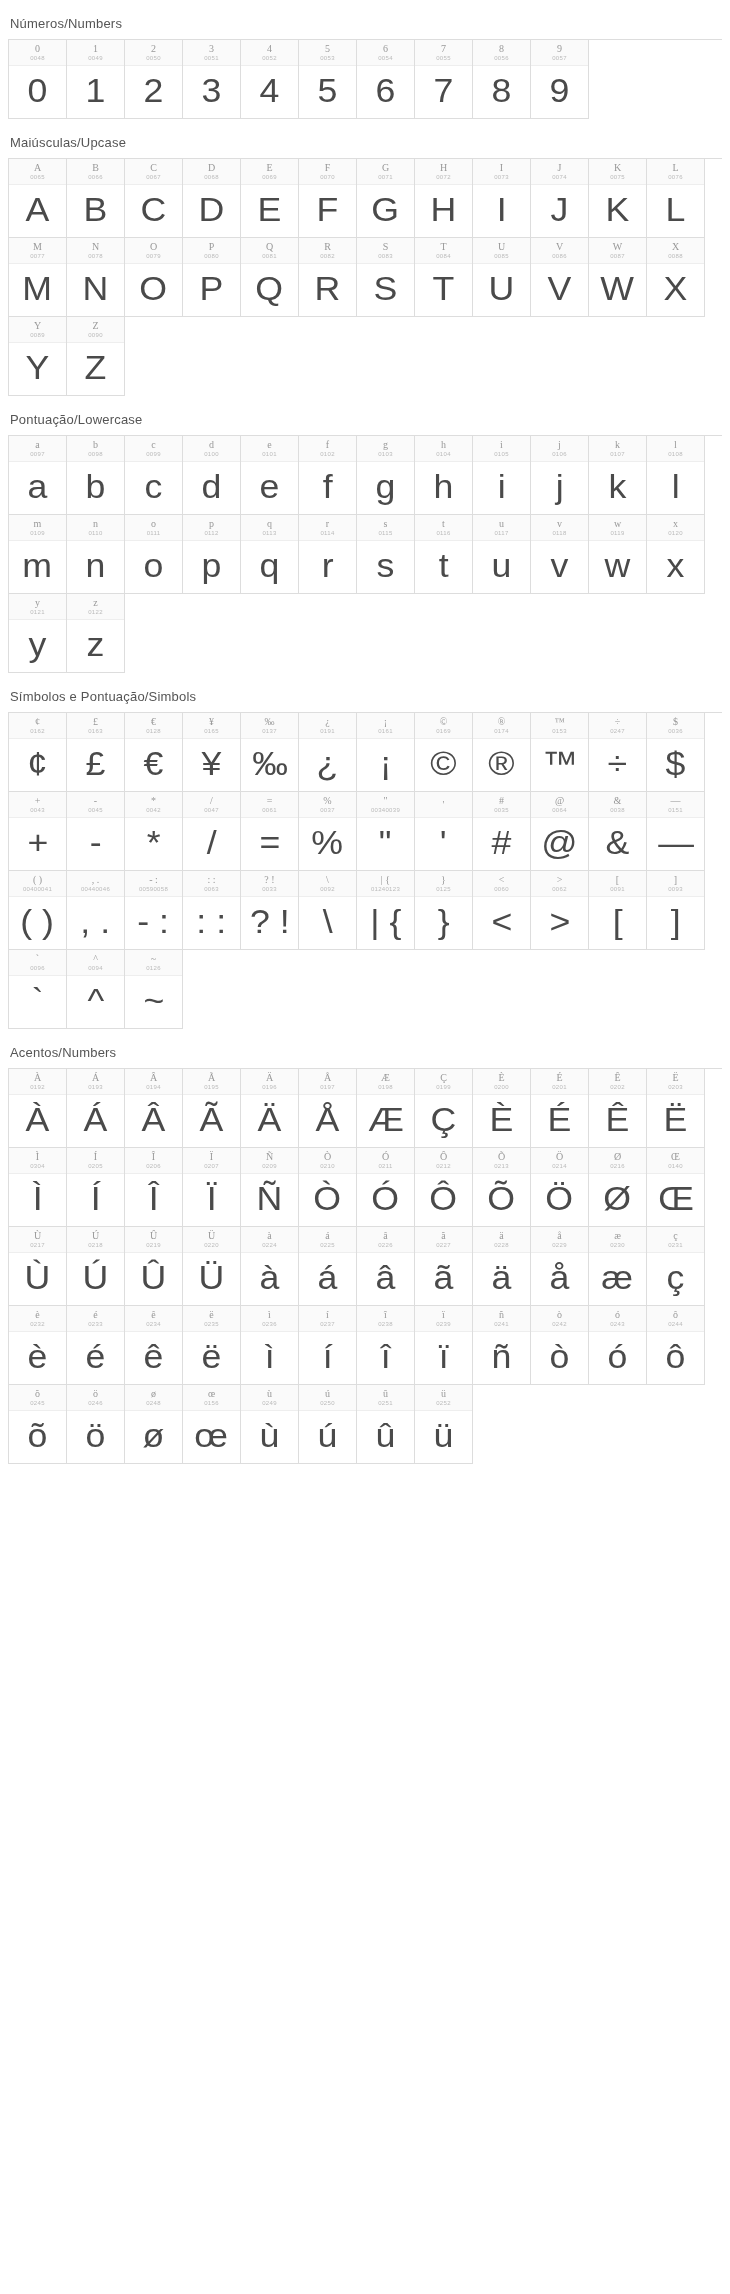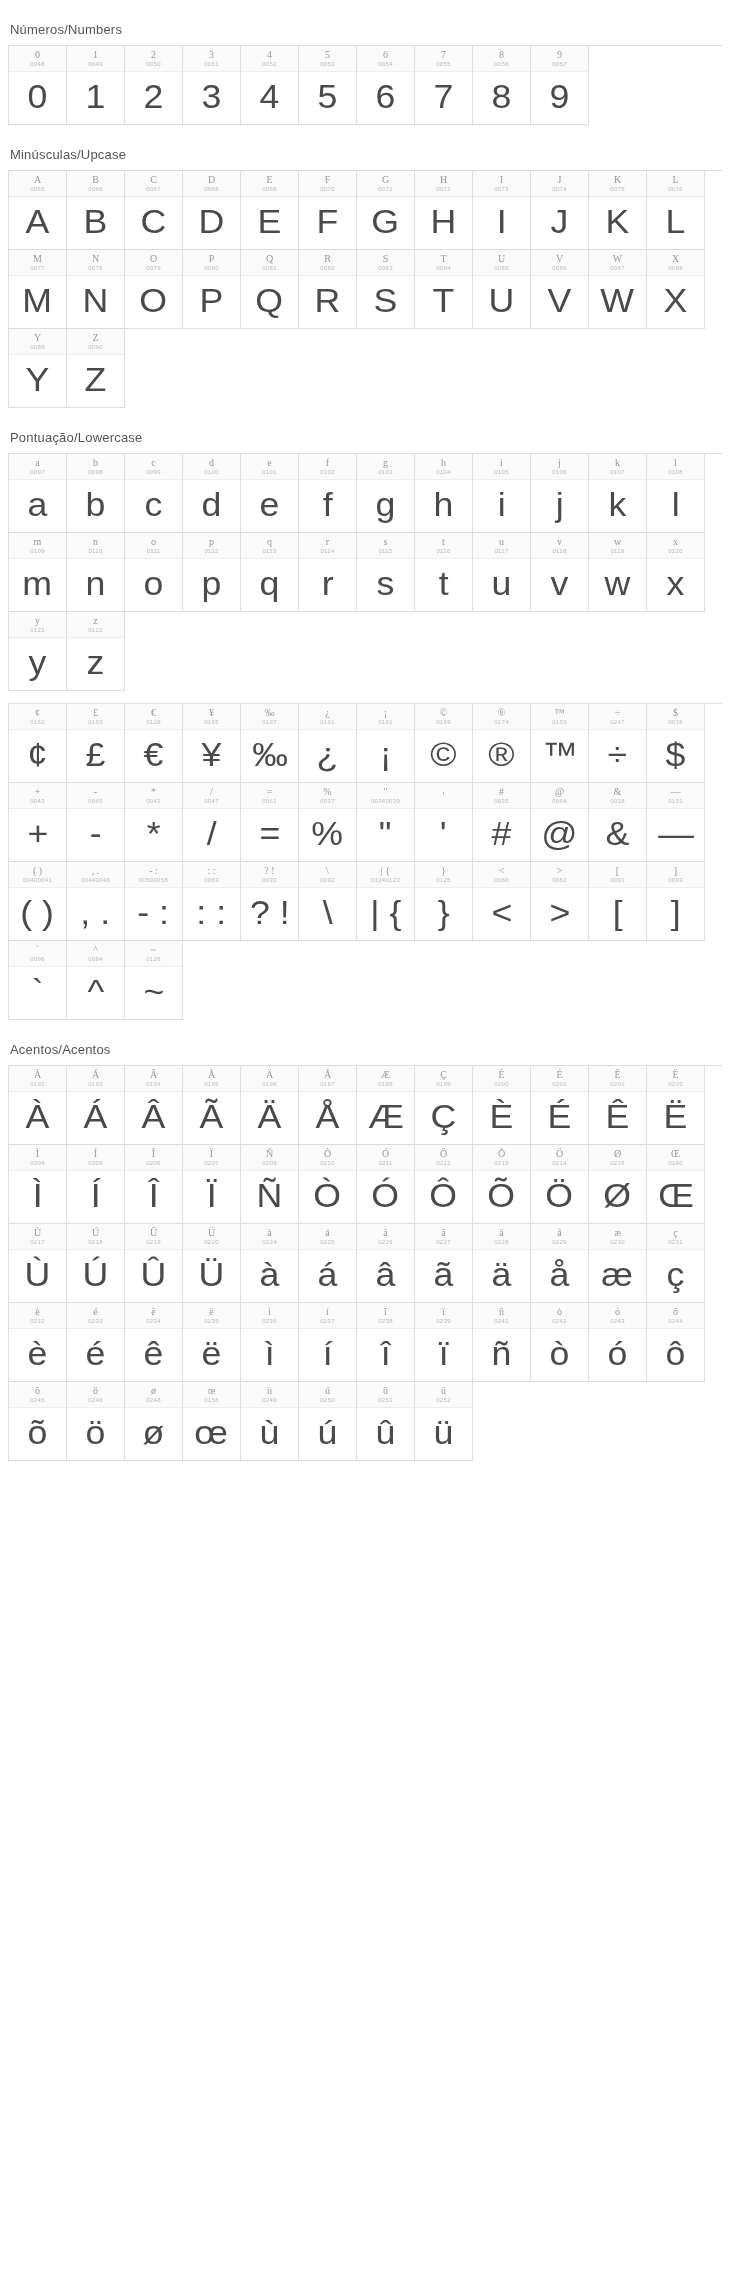--- a/index.html
+++ b/index.html
@@ -8,21 +8,21 @@
     background: #ffffff;
     font-family: "Liberation Sans", sans-serif;
   }
   body {
     width: 730px;
     min-height: 2294px;
     padding: 0 0 20px 0;
   }
   .page { width: 730px; padding: 0 8px; }
 
-  .section { margin: 12px 0 6px 0; }
+  .section { margin: 6px 0 6px 0; }
 
   .section-title {
     color: #555555;
     font-size: 13px;
     font-family: "Liberation Sans", sans-serif;
     font-weight: normal;
     padding: 10px 0 8px 2px;
     letter-spacing: 0.2px;
   }
 
@@ -185,21 +185,21 @@
               <div class="ch">9</div>
               <div class="code">0057</div>
             </div>
             <div class="glyph">
               <span>9</span>
             </div>
           </div>
         </div>
       </div>
       <div class="section">
-        <div class="section-title">Minúsculas/Upcase</div>
+        <div class="section-title">Maiúsculas/Upcase</div>
         <div class="grid">
           <div class="cell">
             <div class="hdr">
               <div class="ch">A</div>
               <div class="code">0065</div>
             </div>
             <div class="glyph">
               <span>A</span>
             </div>
           </div>
@@ -663,20 +663,21 @@
               <div class="ch">z</div>
               <div class="code">0122</div>
             </div>
             <div class="glyph">
               <span>z</span>
             </div>
           </div>
         </div>
       </div>
       <div class="section">
+        <div class="section-title">Símbolos e Pontuação/Simbols</div>
         <div class="grid">
           <div class="cell">
             <div class="hdr">
               <div class="ch">¢</div>
               <div class="code">0162</div>
             </div>
             <div class="glyph">
               <span>¢</span>
             </div>
           </div>
@@ -1018,21 +1019,21 @@
               <div class="ch">~</div>
               <div class="code">0126</div>
             </div>
             <div class="glyph">
               <span>~</span>
             </div>
           </div>
         </div>
       </div>
       <div class="section">
-        <div class="section-title">Acentos/Acentos</div>
+        <div class="section-title">Acentos/Numbers</div>
         <div class="grid">
           <div class="cell">
             <div class="hdr">
               <div class="ch">À</div>
               <div class="code">0192</div>
             </div>
             <div class="glyph">
               <span>À</span>
             </div>
           </div>

